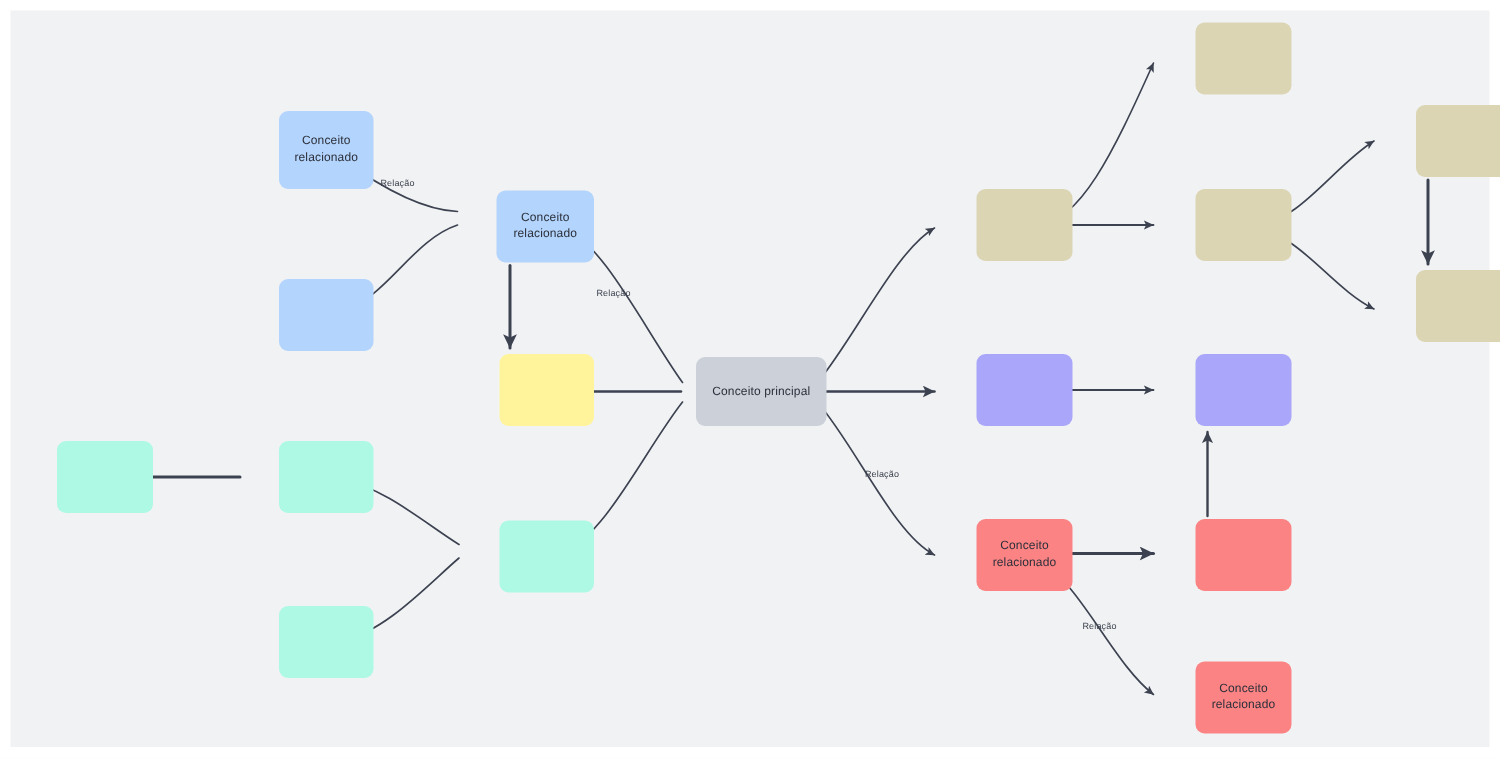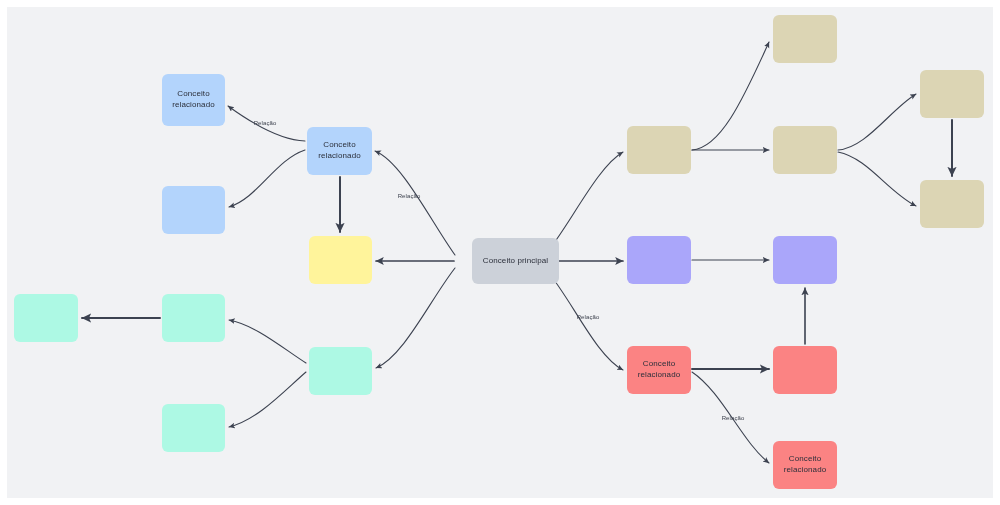--- a/index.html
+++ b/index.html
@@ -41,20 +41,21 @@
     display: flex;
     align-items: center;
     justify-content: center;
     text-align: center;
     box-sizing: border-box;
     color: #2b2f3a;
     font-size: 8px;
     line-height: 1.35;
     letter-spacing: 0.1px;
     font-family: "Liberation Sans", sans-serif;
+    margin-left: 24px;
   }
   .node .label {
     white-space: pre-line;
     padding: 0 4px;
   }
   .edge-label {
     position: absolute;
     font-size: 6px;
     color: #3a3f4b;
     font-family: "Liberation Sans", sans-serif;
@@ -123,21 +124,21 @@
       </div>
       <div class="node" style="left: 162px; top: 294px; width: 63px; height: 48px; background: rgb(173, 249, 228);">
         <span class="label"></span>
       </div>
       <div class="node" style="left: 14px; top: 294px; width: 64px; height: 48px; background: rgb(173, 249, 228);">
         <span class="label"></span>
       </div>
       <div class="node" style="left: 162px; top: 404px; width: 63px; height: 48px; background: rgb(173, 249, 228);">
         <span class="label"></span>
       </div>
-      <div class="node" style="left: 472px; top: 238px; width: 87px; height: 46px; background: rgb(204, 209, 217);">
+      <div class="node" style="left: 440px; top: 238px; width: 87px; height: 46px; background: rgb(204, 209, 217);">
         <span class="label">Conceito principal</span>
       </div>
       <div class="node" style="left: 627px; top: 126px; width: 64px; height: 48px; background: rgb(220, 213, 180);">
         <span class="label"></span>
       </div>
       <div class="node" style="left: 773px; top: 15px; width: 64px; height: 48px; background: rgb(220, 213, 180);">
         <span class="label"></span>
       </div>
       <div class="node" style="left: 773px; top: 126px; width: 64px; height: 48px; background: rgb(220, 213, 180);">
         <span class="label"></span>

